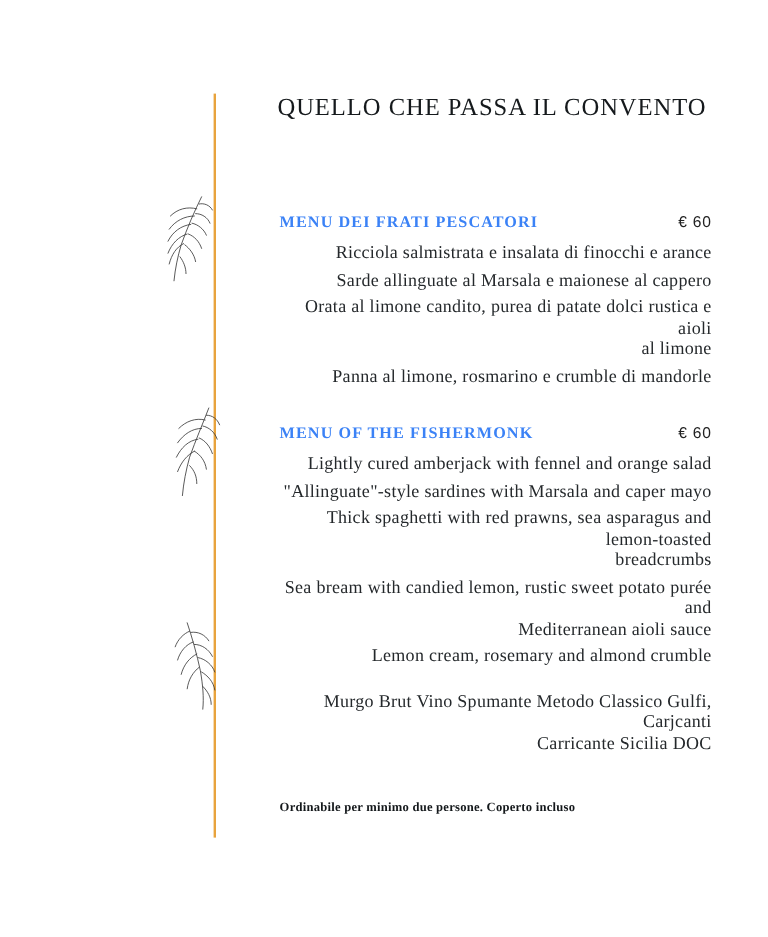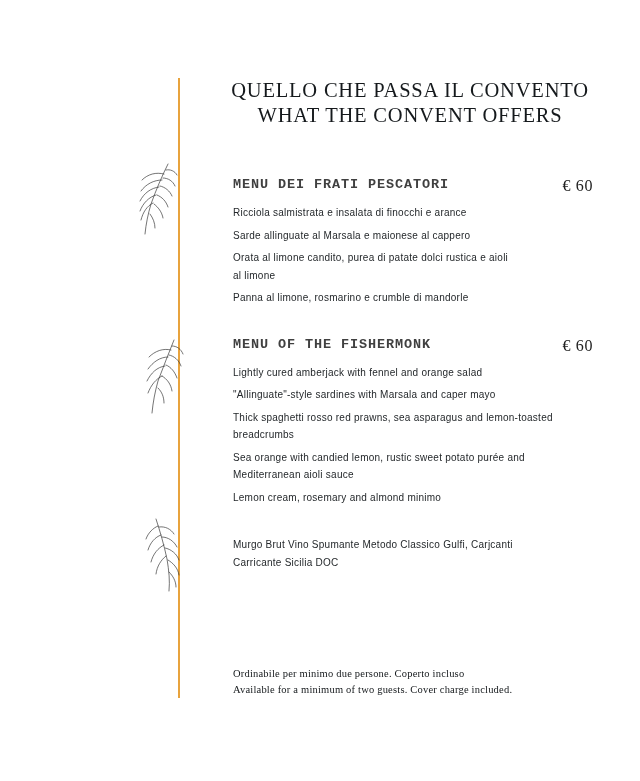--- a/index.html
+++ b/index.html
@@ -66,61 +66,62 @@
 
   .sec-head {
     display: flex;
     align-items: flex-start;
     justify-content: space-between;
   }
   .sec-titles {
     flex: 1 1 auto;
   }
   .sec-title {
-    font-family: Liberation Mono, monospace;
+    font-family: Liberation Serif, serif;
     font-weight: bold;
     font-size: 13.5px;
     letter-spacing: 0.9px;
     line-height: 19px;
-    color: #404040;
+    color: #3b82f6;
   }
   .sec-price {
-    font-family: Liberation Serif, serif;
-    font-size: 16px;
+    font-family: Liberation Sans, sans-serif;
+    font-size: 13px;
     letter-spacing: 0.6px;
     color: #222;
     padding-top: 2px;
     white-space: nowrap;
     margin-left: 14px;
   }
 
   .items {
     margin-top: 9px;
   }
   .item {
-    font-family: Liberation Sans, sans-serif;
-    font-size: 10px;
+    font-family: Liberation Serif, serif;
+    font-size: 15px;
     line-height: 17.5px;
     letter-spacing: 0.25px;
     color: #24282b;
     margin-bottom: 5px;
+    text-align: right;
   }
   .item.tight { margin-bottom: 0; }
 
   .wine-list .item { margin-bottom: 0; }
 
   .footer {
     position: absolute;
     left: 233px;
     top: 666px;
     width: 380px;
   }
   .footer .fline {
     font-family: "Liberation Serif", serif;
-    font-weight: normal;
+    font-weight: bold;
     font-size: 10.5px;
     line-height: 16px;
     letter-spacing: 0.2px;
     color: #14181b;
   }
 
   
   .sprig {
     position: absolute;
     width: 70px;
@@ -133,21 +134,20 @@
 </style>
 </head>
 <body>
 
 <div class="page">
 
   <div class="vrule"></div>
 
   <div class="header">
     <div class="line">QUELLO CHE PASSA IL CONVENTO</div>
-    <div class="line">WHAT THE CONVENT OFFERS</div>
   </div>
 
   <div class="sprig sprig1">
     <svg width="70" height="80" viewBox="0 0 70 80" fill="none" stroke="#3a3a3a" stroke-width="0.7" stroke-linecap="round">
       <path d="M48 4 C42 16, 36 30, 31 44 C28 54, 26 64, 25 74"></path>
       <path d="M44 14 C36 12, 28 14, 22 20"></path>
       <path d="M42 20 C34 20, 26 24, 21 31"></path>
       <path d="M39 27 C31 28, 24 33, 20 41"></path>
       <path d="M36 35 C29 37, 23 43, 20 51"></path>
       <path d="M33 43 C27 46, 23 52, 21 60"></path>
@@ -201,45 +201,44 @@
       </div>
       <div class="items">
         <div class="item tight">Ricciola salmistrata e insalata di finocchi e arance</div>
         <div class="item" style="margin-top:5px;">Sarde allinguate al Marsala e maionese al cappero</div>
         <div class="item tight" style="margin-top:5px;">Orata al limone candito, purea di patate dolci rustica e aioli</div>
         <div class="item">al limone</div>
         <div class="item" style="margin-top:5px;">Panna al limone, rosmarino e crumble di mandorle</div>
       </div>
     </div>
 
-    <div class="section" style="margin-bottom:30px;">
+    <div class="section" style="margin-bottom:20px;">
       <div class="sec-head">
         <div class="sec-titles">
           <div class="sec-title">MENU OF THE FISHERMONK</div>
         </div>
         <div class="sec-price">€ 60</div>
       </div>
       <div class="items">
         <div class="item tight">Lightly cured amberjack with fennel and orange salad</div>
         <div class="item" style="margin-top:5px;">"Allinguate"-style sardines with Marsala and caper mayo</div>
-        <div class="item tight">Thick spaghetti rosso red prawns, sea asparagus and lemon-toasted</div>
+        <div class="item tight">Thick spaghetti with red prawns, sea asparagus and lemon-toasted</div>
         <div class="item">breadcrumbs</div>
-        <div class="item tight" style="margin-top:5px;">Sea orange with candied lemon, rustic sweet potato purée and</div>
+        <div class="item tight" style="margin-top:5px;">Sea bream with candied lemon, rustic sweet potato purée and</div>
         <div class="item">Mediterranean aioli sauce</div>
-        <div class="item" style="margin-top:5px;">Lemon cream, rosemary and almond minimo</div>
+        <div class="item" style="margin-top:5px;">Lemon cream, rosemary and almond crumble</div>
       </div>
     </div>
 
     <div class="section">
       <div class="items wine-list" style="margin-top:1px;">
         <div class="item">Murgo Brut Vino Spumante Metodo Classico Gulfi, Carjcanti</div>
         <div class="item">Carricante Sicilia DOC</div>
       </div>
     </div>
 
   </div>
 
   <div class="footer">
     <div class="fline">Ordinabile per minimo due persone. Coperto incluso</div>
-    <div class="fline">Available for a minimum of two guests. Cover charge included.</div>
   </div>
 
 </div>
 
 </body></html>

